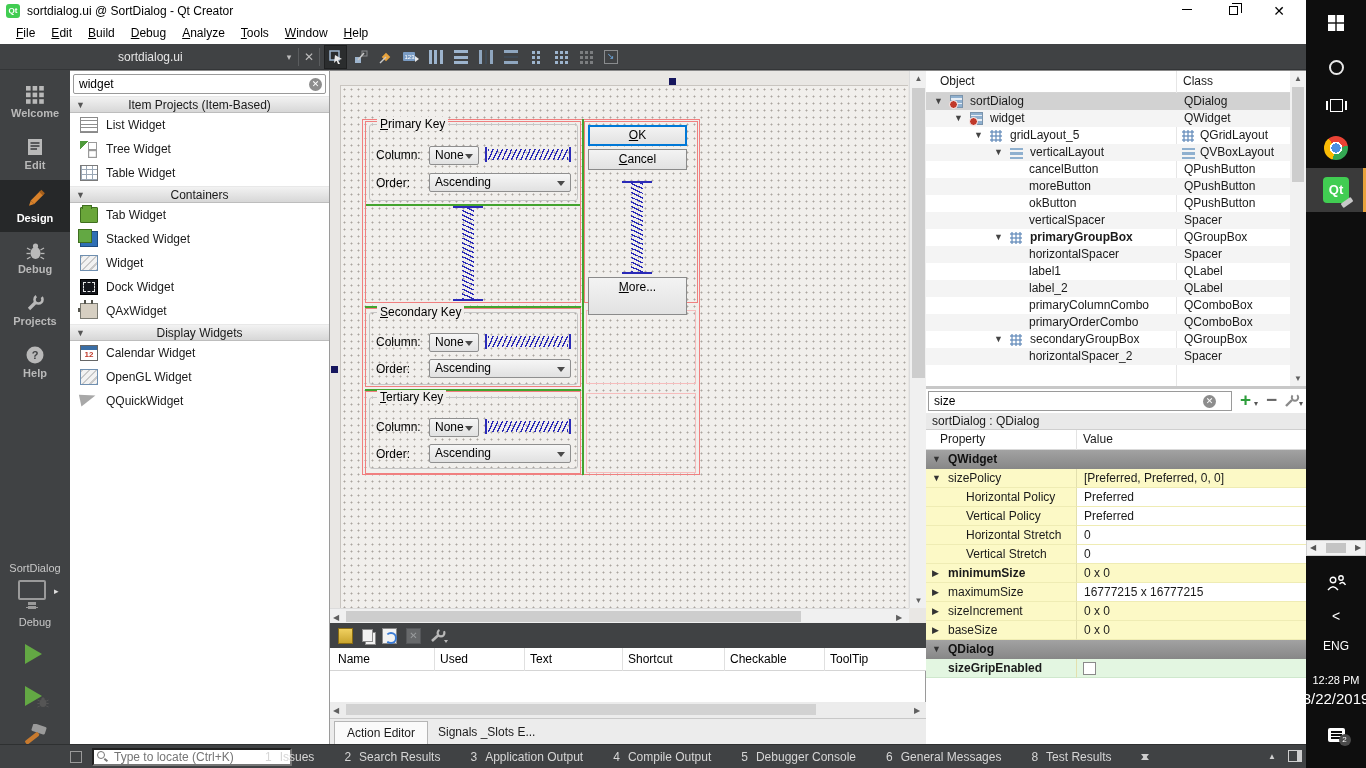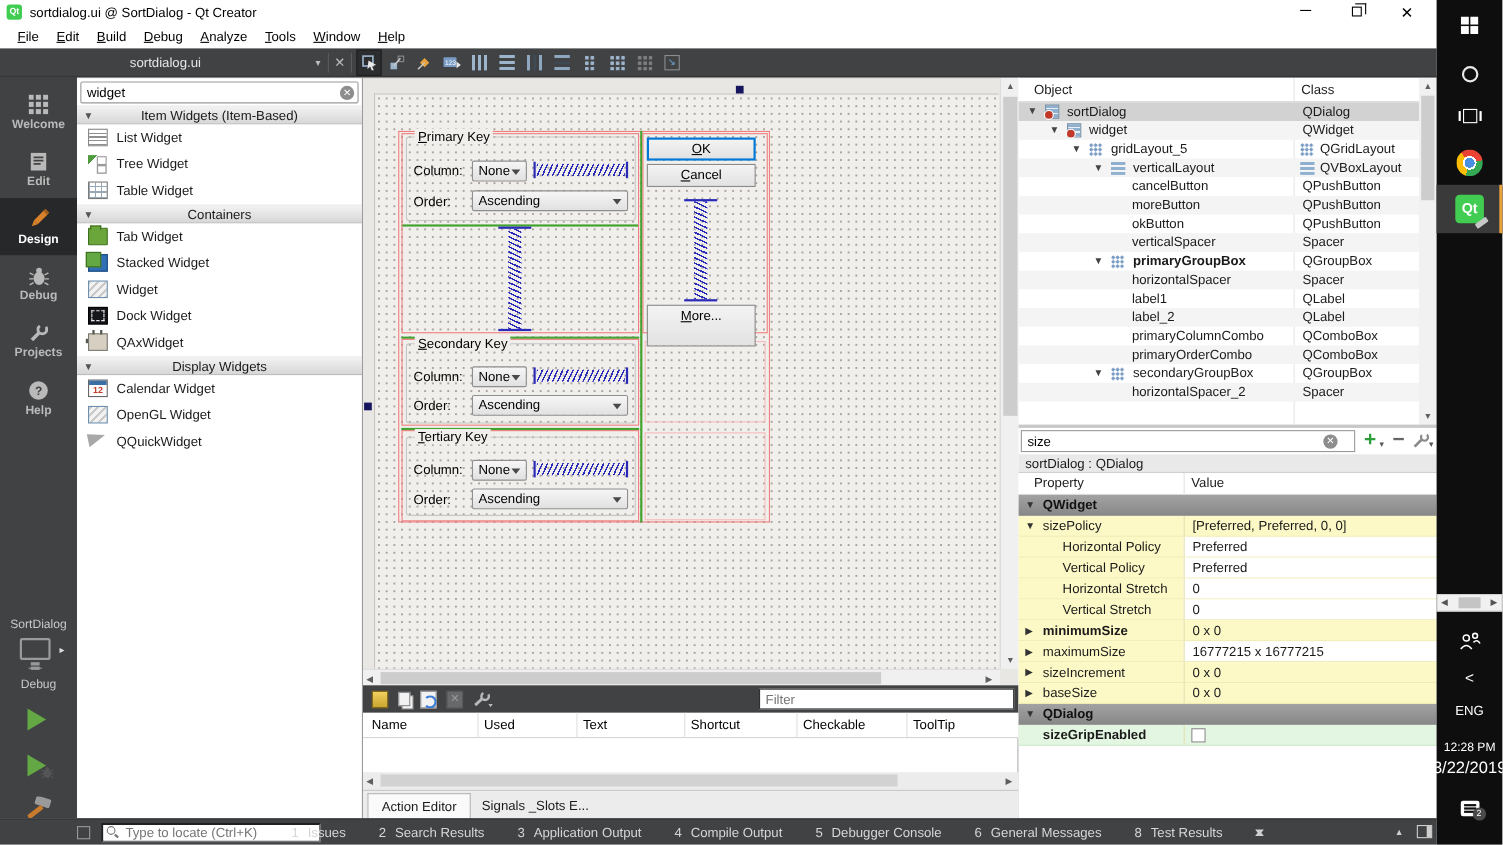--- a/index.html
+++ b/index.html
@@ -356,21 +356,21 @@
 </div>
 
 <div id="widgetbox" class="abs">
   <div class="filter-wrap">
     <input class="filter-input" value="widget" style="">
     <span class="clear-circle">✕</span>
   </div>
 
   <div class="wb-header">
     <span class="chev">▼</span>
-    <span>Item Widgets (Item-Based)</span>
+    <span>Item Projects (Item-Based)</span>
   </div>
   <div class="wb-item">
       <span class="wb-ic ic-list"></span>
       <span>List Widget</span>
     </div>
   <div class="wb-item">
       <span class="wb-ic ic-tree"></span>
       <span>Tree Widget</span>
     </div>
   <div class="wb-item">
@@ -494,21 +494,20 @@
     <span class="ae-ic ae-new"></span>
     <span class="ae-ic ae-copy"></span>
     <span class="ae-ic ae-sync"></span>
     <span class="ae-ic ae-del">✕</span>
     <svg width="18" height="16">
         <circle cx="11" cy="5" r="3.4" fill="none" stroke="#b9b9b9" stroke-width="2.2" stroke-dasharray="14 5"></circle>
         <line x1="2" y1="13" x2="8.5" y2="7" stroke="#b9b9b9" stroke-width="2.6"></line>
         <polygon points="14,12 18,12 16,15" fill="#b9b9b9"></polygon>
       </svg>
   </div>
-  <input id="ae-filter" placeholder="Filter" style="">
   <div class="abs" style="left:0;top:25px;width:596px;height:23px;background:#fff;border-bottom:1px solid #d5d5d5;">
     <span class="ae-col" style="left:8px;">Name</span>
     <span class="ae-colsep" style="left:104px;"></span>
     <span class="ae-col" style="left:110px;">Used</span>
     <span class="ae-colsep" style="left:194px;"></span>
     <span class="ae-col" style="left:200px;">Text</span>
     <span class="ae-colsep" style="left:292px;"></span>
     <span class="ae-col" style="left:298px;">Shortcut</span>
     <span class="ae-colsep" style="left:394px;"></span>
     <span class="ae-col" style="left:400px;">Checkable</span>

